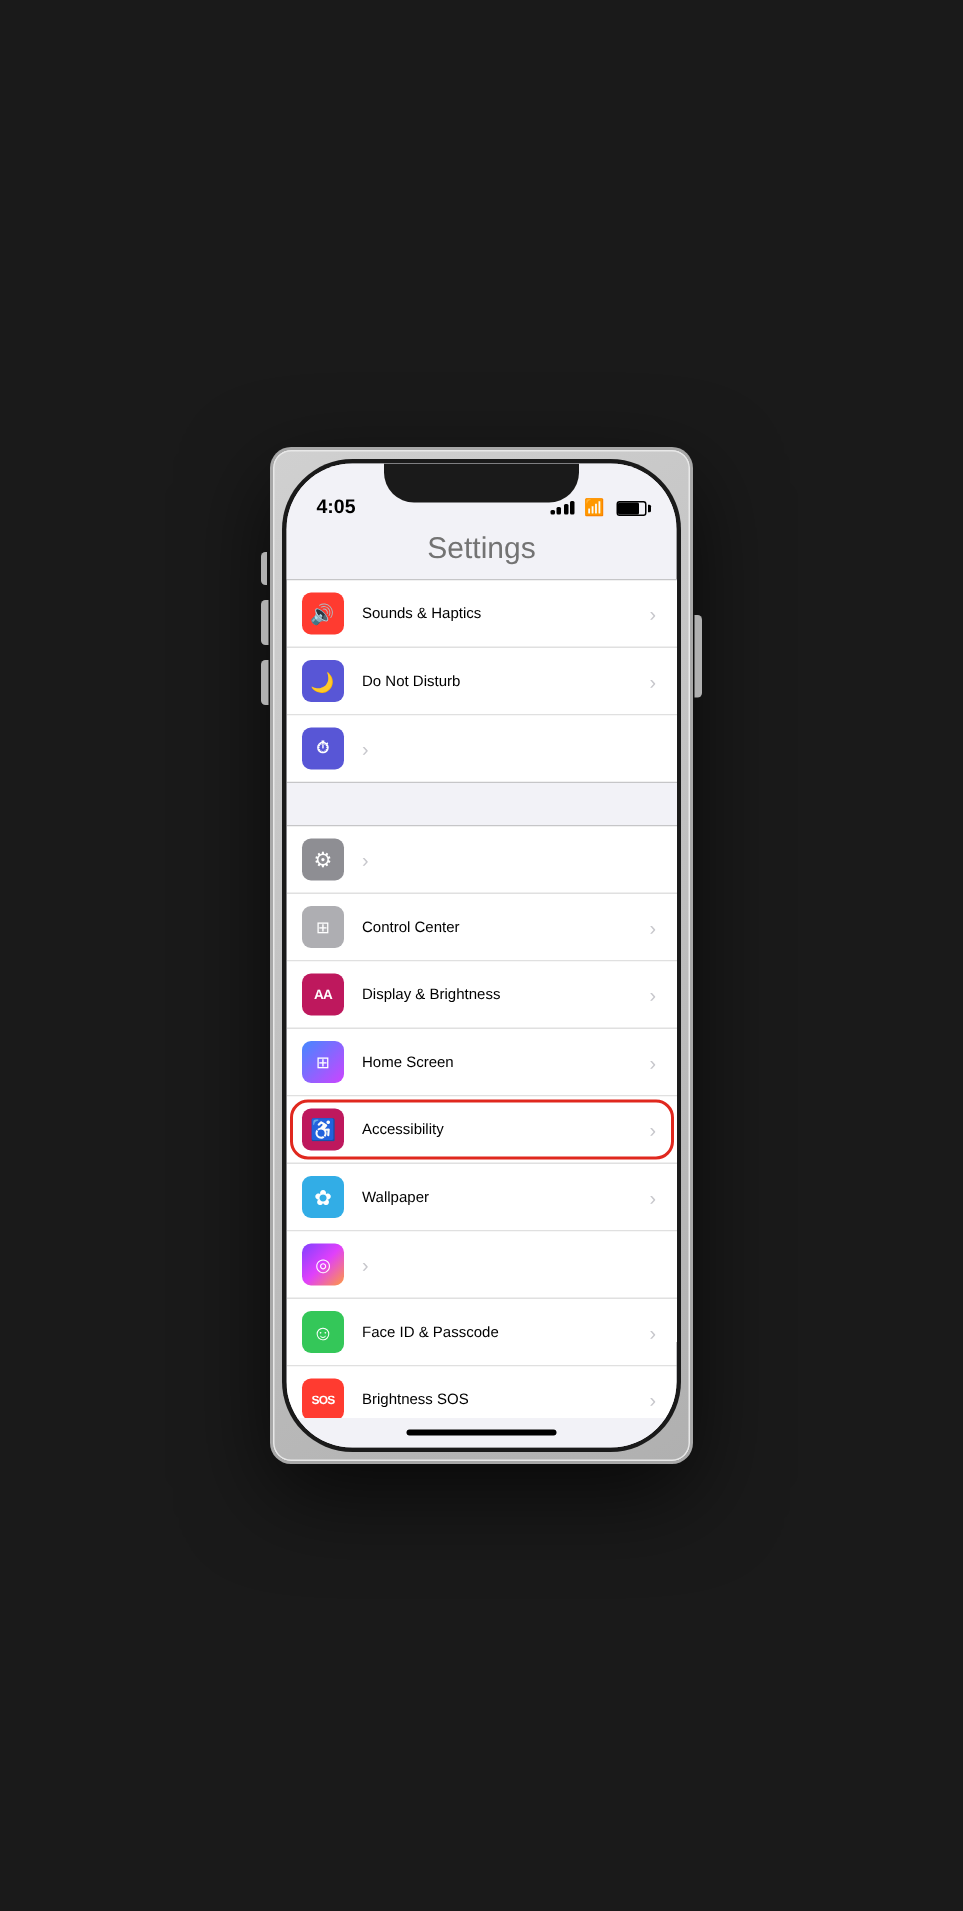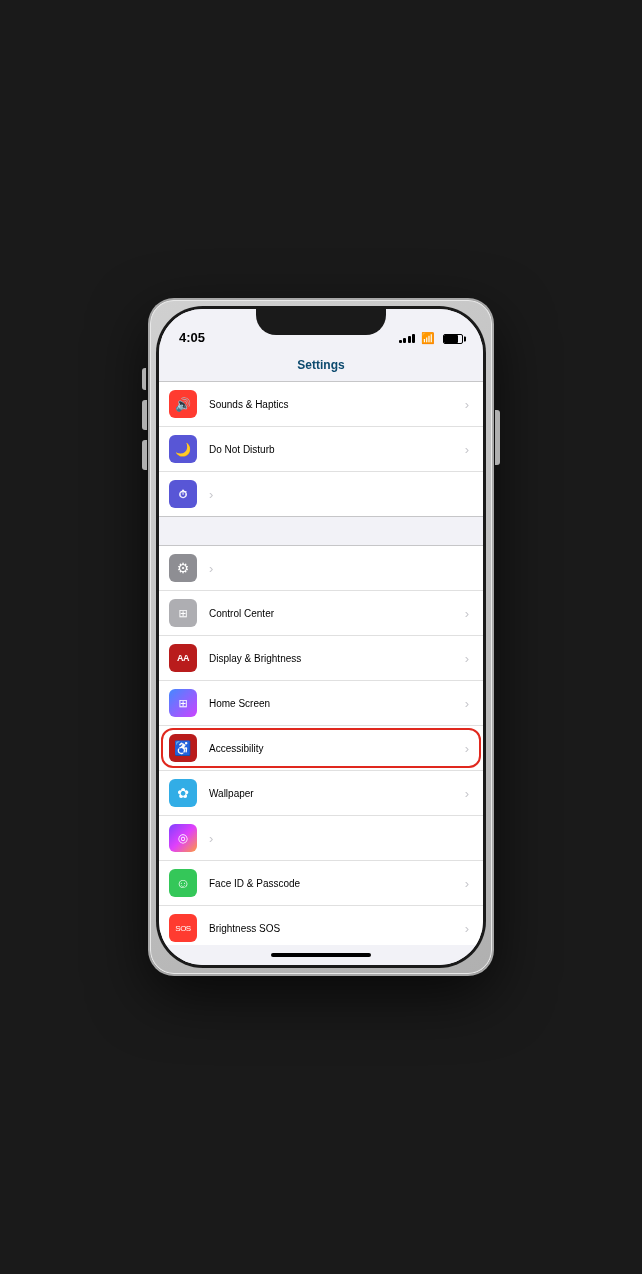--- a/index.html
+++ b/index.html
@@ -5,24 +5,24 @@
     * { margin: 0; padding: 0; box-sizing: border-box; }
     body {
       background: #1a1a1a;
       display: flex;
       justify-content: center;
       align-items: center;
       min-height: 100vh;
       font-family: -apple-system, 'SF Pro Text', 'Helvetica Neue', sans-serif;
     }
     .phone-outer {
-      width: 342px;
+      width: 278px;
       height: 674px;
       background: linear-gradient(145deg, #d0d0d0, #b0b0b0);
-      border-radius: 24px;
+      border-radius: 12px;
       padding: 6px;
       box-shadow: 0 0 0 2px #a8a8a8, 0 20px 60px rgba(0,0,0,0.7), inset 0 0 0 1px #e8e8e8;
       position: relative;
     }
     .phone-inner {
       width: 100%;
       height: 100%;
       background: #1a1a1a;
       border-radius: 47px;
       padding: 3px;
@@ -106,23 +106,23 @@
       border-radius: 1px;
     }
     
     .page-header {
       background: #f2f2f7;
       padding: 6px 0 8px;
       text-align: center;
       flex-shrink: 0;
     }
     .page-header-title {
-      font-size: 12px;
-      font-weight: 700;
-      color: #0c4a6e;
+      font-size: 20px;
+      font-weight: 400;
+      color: #737373;
     }
     
     .scroll-content {
       flex: 1;
       overflow-y: auto;
       overflow-x: hidden;
     }
     .scroll-content::-webkit-scrollbar { display: none; }
     
     .settings-group {
@@ -184,21 +184,21 @@
       border-radius: 12px;
       pointer-events: none;
       z-index: 5;
     }
     
     .icon-red { background: #ff3b30; }
     .icon-purple-dark { background: #5856d6; }
     .icon-purple { background: #5856d6; }
     .icon-gray { background: #8e8e93; }
     .icon-gray2 { background: #aeaeb2; }
-    .icon-blue { background: #b91c1c; }
+    .icon-blue { background: #be185d; }
     .icon-teal { background: #32ade6; }
     .icon-green2 { background: #34c759; }
     .icon-red-sos { background: #ff3b30; }
     
     .home-indicator {
       height: 20px;
       display: flex;
       align-items: center;
       justify-content: center;
       background: #f2f2f7;
@@ -340,21 +340,21 @@
             <span class="row-chevron">›</span>
           </div>
 
           <div class="settings-row">
             <div class="row-icon icon-green2" style="font-size:14px;">☺</div>
             <span class="row-label">Face ID &amp; Passcode</span>
             <span class="row-chevron">›</span>
           </div>
 
           <div class="settings-row">
-            <div class="row-icon icon-red-sos" style="font-size:8px;font-weight:400;letter-spacing:-0.5px;">SOS</div>
+            <div class="row-icon icon-red-sos" style="font-size:8px;font-weight:700;letter-spacing:-0.5px;">SOS</div>
             <span class="row-label">Brightness SOS</span>
             <span class="row-chevron">›</span>
           </div>
 
         </div>
 
       </div>
 
       <div class="home-indicator">
         <div class="home-bar"></div>

